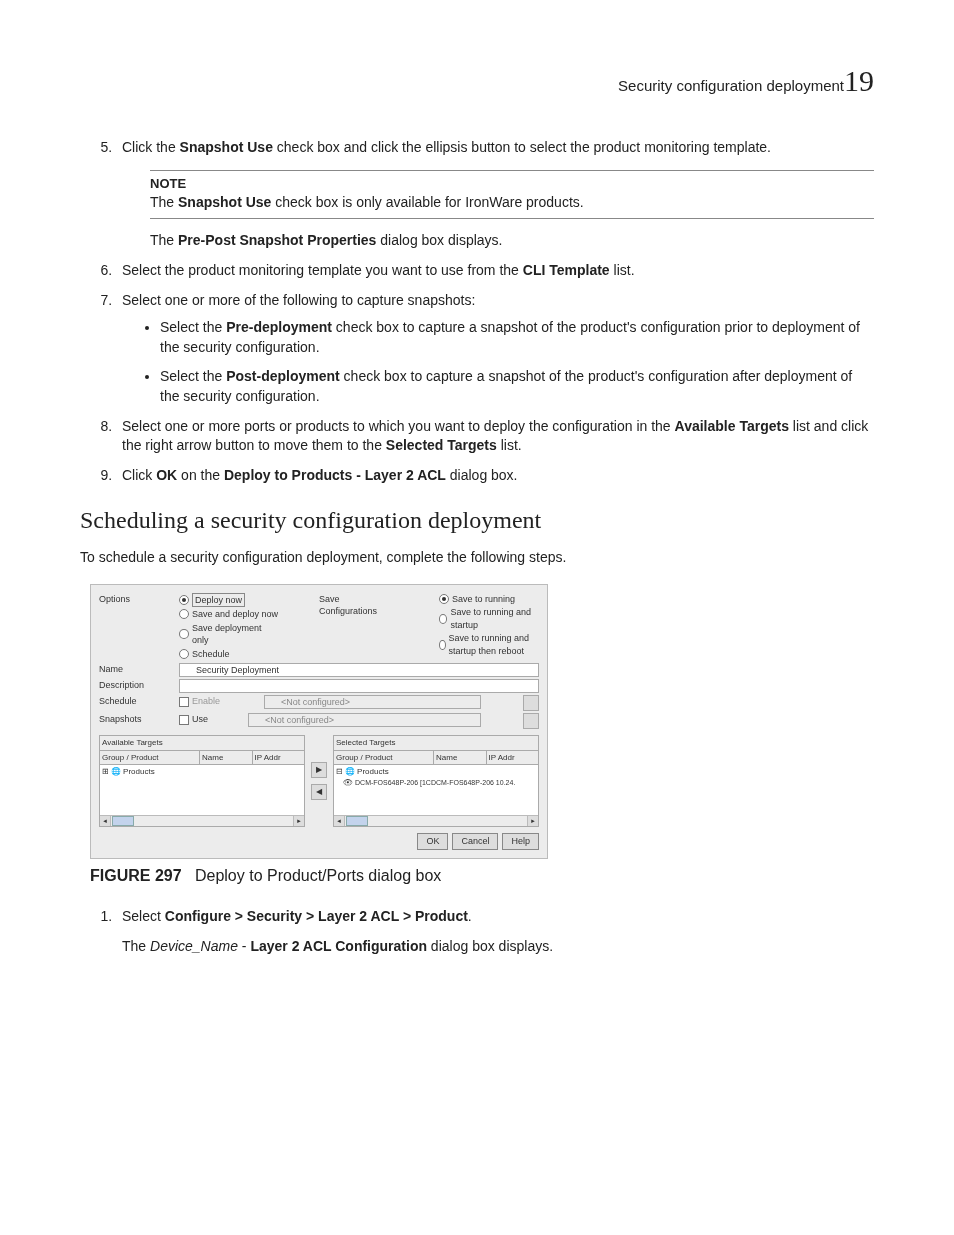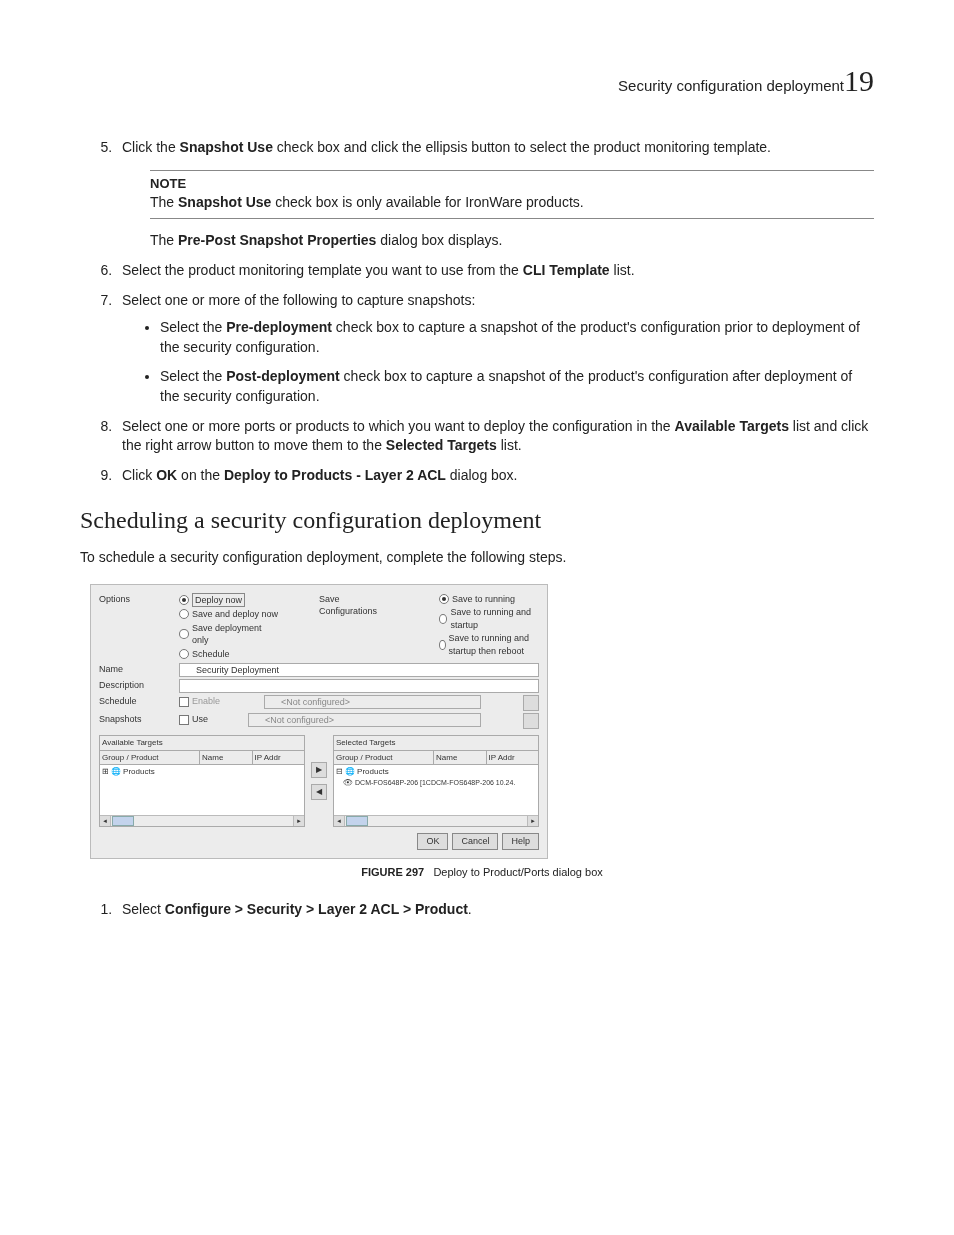--- a/index.html
+++ b/index.html
@@ -231,23 +231,22 @@
     gap: 4px;
     margin-top: 6px;
   }
   .dlg-btn {
     border: 1px solid #888;
     background: #ddd;
     padding: 1px 8px;
     font-size: 9px;
   }
   .figure-caption {
-    font-size: 11px;
+    font-size: 16px;
     margin: 4px 0 20px 10px;
-    text-align: center;
   }
   .figure-caption .fb {
     font-weight: bold;
   }
   .save-label {
     width: 80px;
     flex-shrink: 0;
     text-align: left;
   }
 </style>
@@ -404,14 +403,17 @@
   </div>
 </div>
 
 <div class="figure-caption">
   <span class="fb">FIGURE 297</span>&nbsp;&nbsp;&nbsp;<span>Deploy to Product/Ports dialog box</span>
 </div>
 
 <ol class="main-list" start="1">
   <li>
     <span>Select </span><span class="bold">Configure &gt; Security &gt; Layer 2 ACL &gt; Product</span><span>.</span>
+    <div style="margin-top:10px;">
+      <span>The </span><span class="italic">Device_Name</span><span> - </span><span class="bold">Layer 2 ACL Configuration</span><span> dialog box displays.</span>
+    </div>
   </li>
 </ol>
 
 </body></html>

